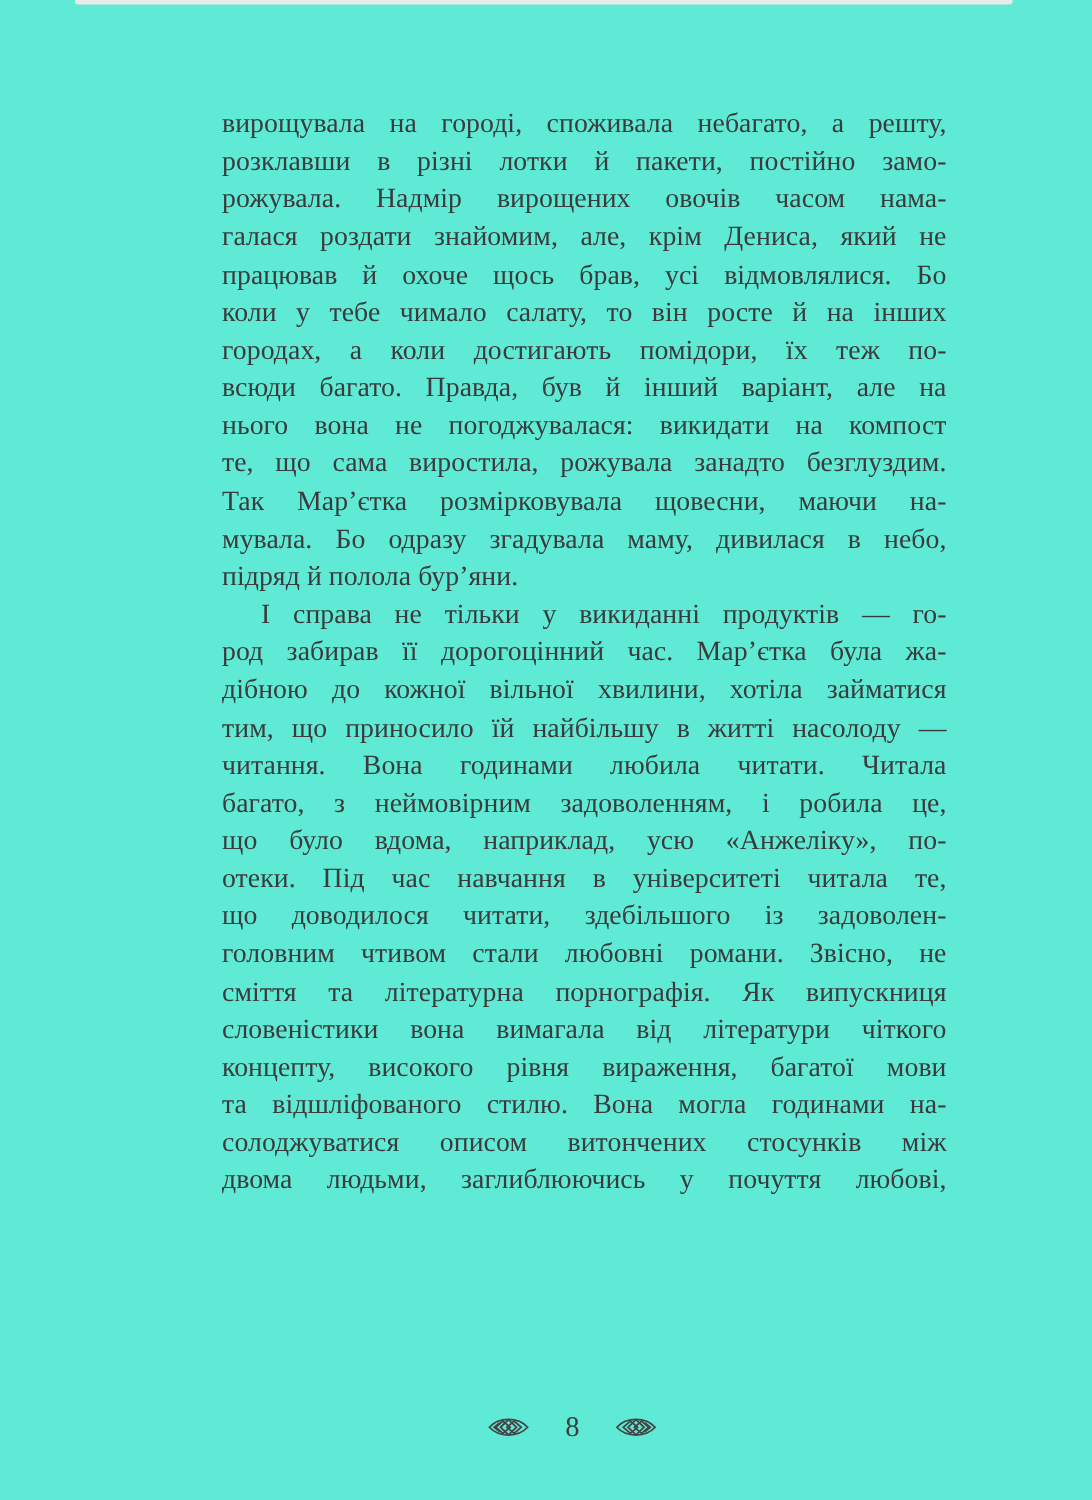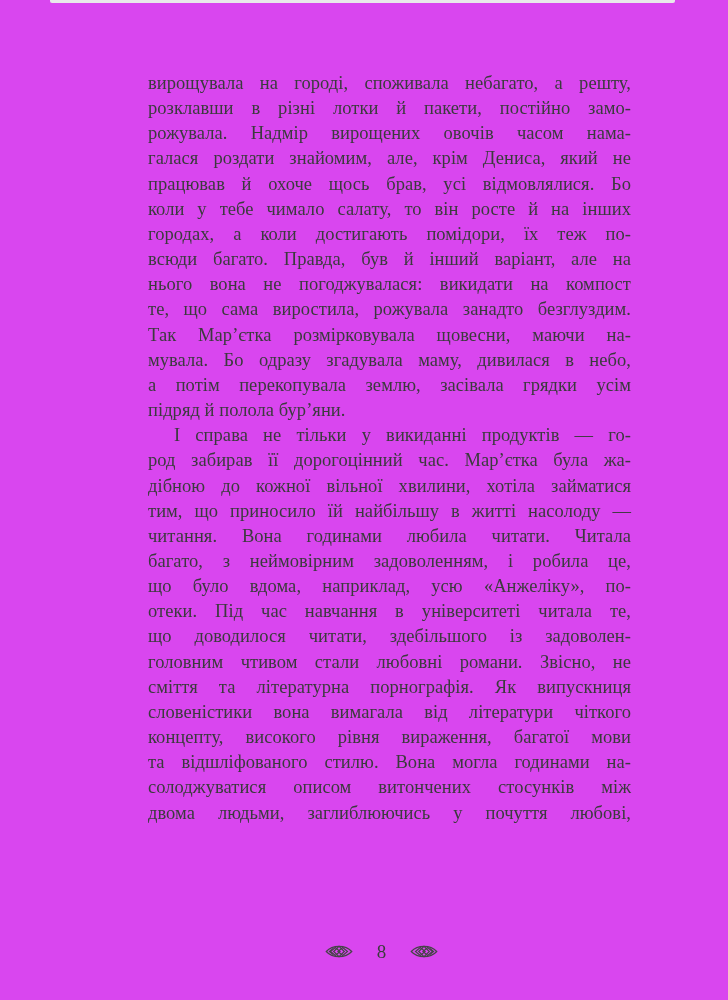--- a/index.html
+++ b/index.html
@@ -6,21 +6,21 @@
   html, body { width: 728px; height: 1000px; }
   body {
     background: #fdfdfd;
     font-family: "Liberation Serif", "DejaVu Serif", serif;
     position: relative;
     overflow: hidden;
   }
   .page {
     position: absolute;
     inset: 0;
-    background: #d946ef;
+    background: #5eead4;
   }
   .top-edge {
     position: absolute;
     top: 0;
     left: 50px;
     width: 625px;
     height: 3px;
     background: #e9e9ea;
     border-radius: 0 0 2px 2px;
   }
@@ -83,21 +83,20 @@
         <div class="line">рожувала. Надмір вирощених овочів часом нама-</div>
         <div class="line">галася роздати знайомим, але, крім Дениса, який не</div>
         <div class="line">працював й охоче щось брав, усі відмовлялися. Бо</div>
         <div class="line">коли у тебе чимало салату, то він росте й на інших</div>
         <div class="line">городах, а коли достигають помідори, їх теж по-</div>
         <div class="line">всюди багато. Правда, був й інший варіант, але на</div>
         <div class="line">нього вона не погоджувалася: викидати на компост</div>
         <div class="line">те, що сама виростила, рожувала занадто безглуздим.</div>
         <div class="line">Так Мар’єтка розмірковувала щовесни, маючи на-</div>
         <div class="line">мувала. Бо одразу згадувала маму, дивилася в небо,</div>
-        <div class="line">а потім перекопувала землю, засівала грядки усім</div>
         <div class="line endline">підряд й полола бур’яни.</div>
       </div>
       <div class="paragraph">
         <div class="line indent">І справа не тільки у викиданні продуктів — го-</div>
         <div class="line">род забирав її дорогоцінний час. Мар’єтка була жа-</div>
         <div class="line">дібною до кожної вільної хвилини, хотіла займатися</div>
         <div class="line">тим, що приносило їй найбільшу в житті насолоду —</div>
         <div class="line">читання. Вона годинами любила читати. Читала</div>
         <div class="line">багато, з неймовірним задоволенням, і робила це,</div>
         <div class="line">що було вдома, наприклад, усю «Анжеліку», по-</div>

